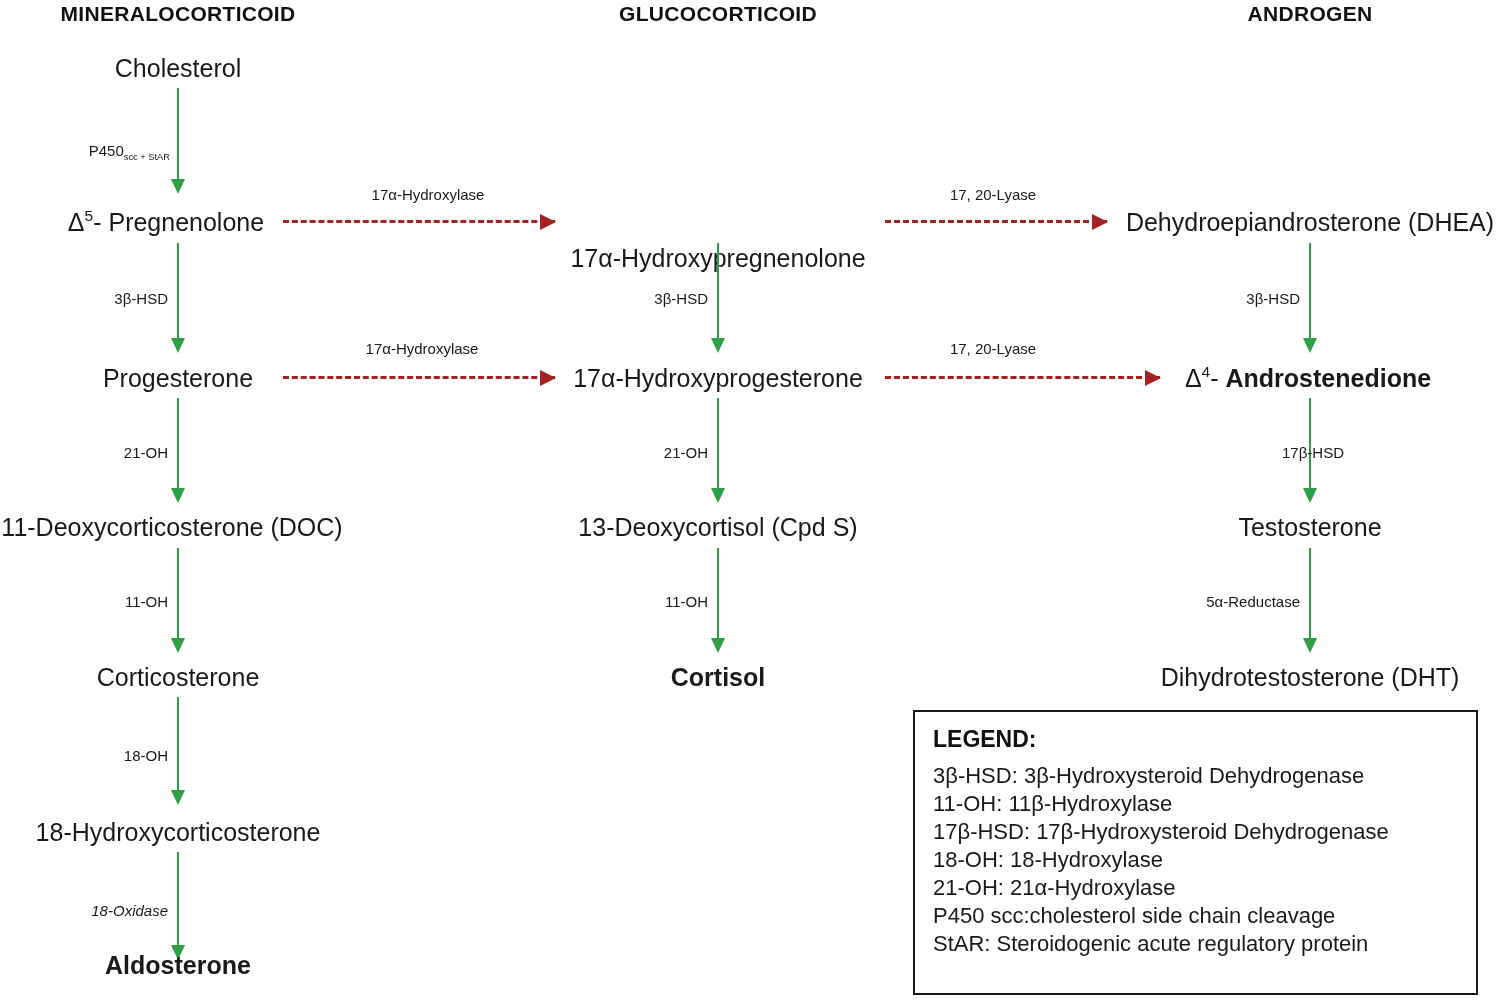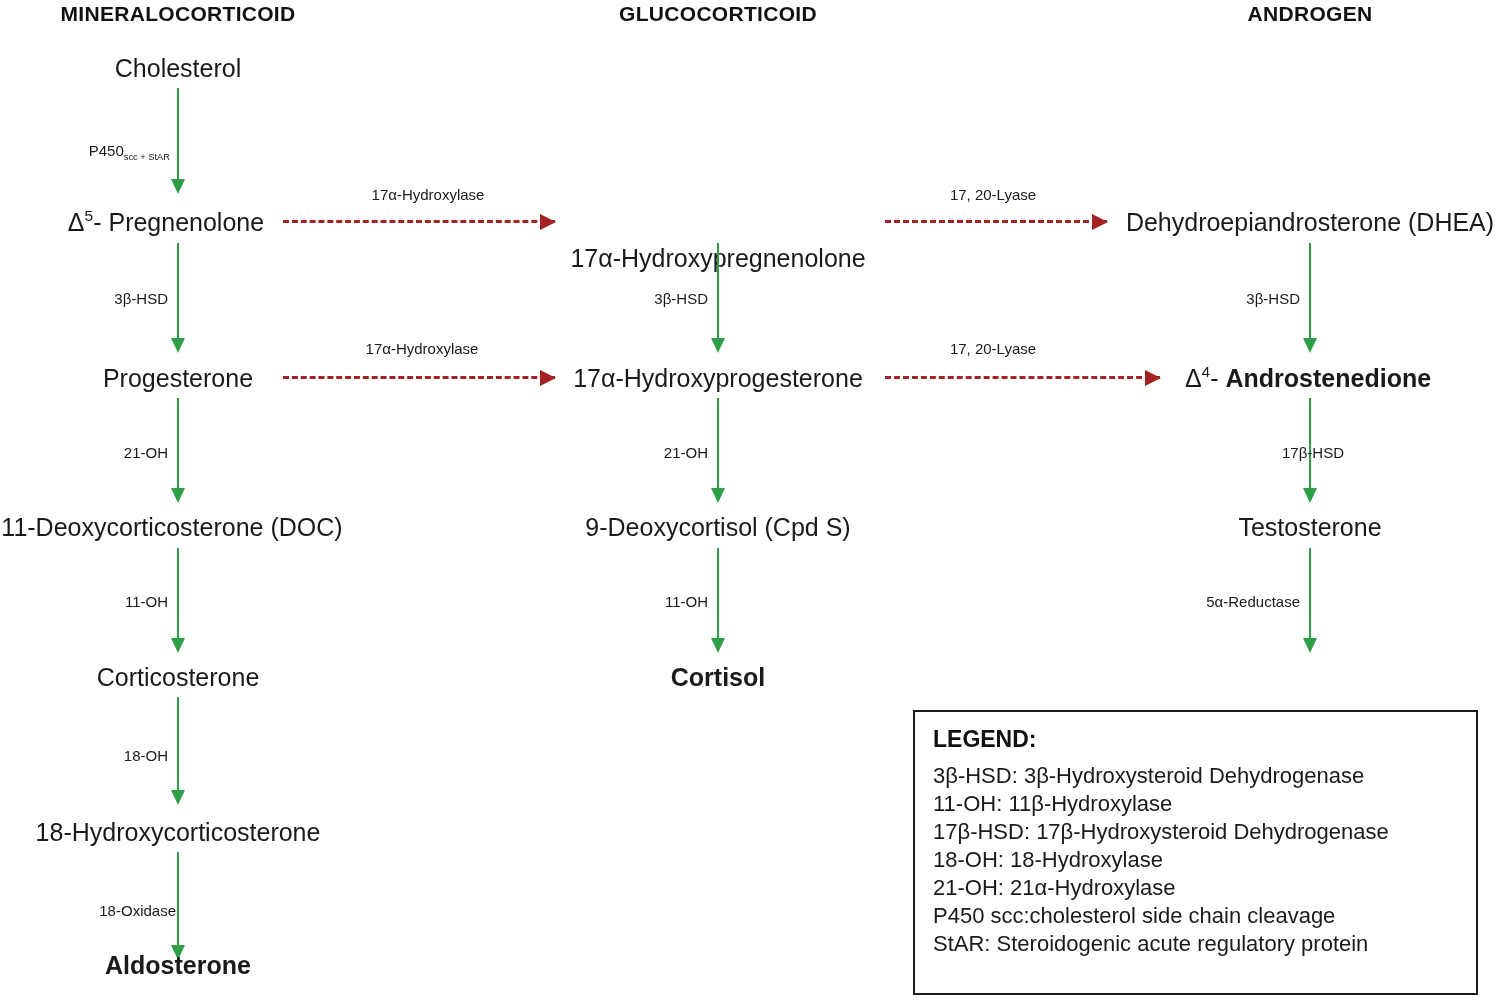--- a/index.html
+++ b/index.html
@@ -143,41 +143,41 @@
     <div class="head" style="top:93px;"></div>
   </div>
   <div class="enz right" style="left:168px;top:755px;">18-OH</div>
 
   <div class="node" style="left:178px;top:832px;">18-Hydroxycorticosterone</div>
 
   <div class="varrow" style="left:178px;top:852px;height:108px;">
     <div class="shaft" style="height:93px;"></div>
     <div class="head" style="top:93px;"></div>
   </div>
-  <div class="enz right" style="left:176px;top:910px;">18-Oxidase</div>
+  <div class="enz right" style="left:168px;top:910px;font-style:italic;">18-Oxidase</div>
 
   <div class="node bold" style="left:178px;top:965px;">Aldosterone</div>
 
   <div class="node" style="left:718px;top:222px;margin-top:36px;">17α-Hydroxypregnenolone</div>
 
   <div class="varrow" style="left:718px;top:243px;height:110px;">
     <div class="shaft" style="height:95px;"></div>
     <div class="head" style="top:95px;"></div>
   </div>
   <div class="enz right" style="left:708px;top:298px;">3β-HSD</div>
 
   <div class="node" style="left:718px;top:378px;">17α-Hydroxyprogesterone</div>
 
   <div class="varrow" style="left:718px;top:398px;height:105px;">
     <div class="shaft" style="height:90px;"></div>
     <div class="head" style="top:90px;"></div>
   </div>
   <div class="enz right" style="left:708px;top:452px;">21-OH</div>
 
-  <div class="node" style="left:718px;top:527px;">9-Deoxycortisol (Cpd S)</div>
+  <div class="node" style="left:718px;top:527px;">13-Deoxycortisol (Cpd S)</div>
 
   <div class="varrow" style="left:718px;top:548px;height:105px;">
     <div class="shaft" style="height:90px;"></div>
     <div class="head" style="top:90px;"></div>
   </div>
   <div class="enz right" style="left:708px;top:601px;">11-OH</div>
 
   <div class="node bold" style="left:718px;top:677px;">Cortisol</div>
 
   <div class="node" style="left:1310px;top:222px;">Dehydroepiandrosterone (DHEA)</div>
@@ -197,20 +197,21 @@
   <div class="enz right" style="left:1300px;top:452px;margin-left:44px;">17β-HSD</div>
 
   <div class="node" style="left:1310px;top:527px;">Testosterone</div>
 
   <div class="varrow" style="left:1310px;top:548px;height:105px;">
     <div class="shaft" style="height:90px;"></div>
     <div class="head" style="top:90px;"></div>
   </div>
   <div class="enz right" style="left:1300px;top:601px;">5α-Reductase</div>
 
+  <div class="node" style="left:1310px;top:677px;">Dihydrotestosterone (DHT)</div>
 
   <div class="harrow" style="left:283px;top:220px;width:272px;">
     <div class="dash"></div>
       <div class="head"></div>
   </div>
   <div class="enz center" style="left:428px;top:194px;">17α-Hydroxylase</div>
 
   <div class="harrow" style="left:885px;top:220px;width:222px;">
     <div class="dash"></div>
       <div class="head"></div>

